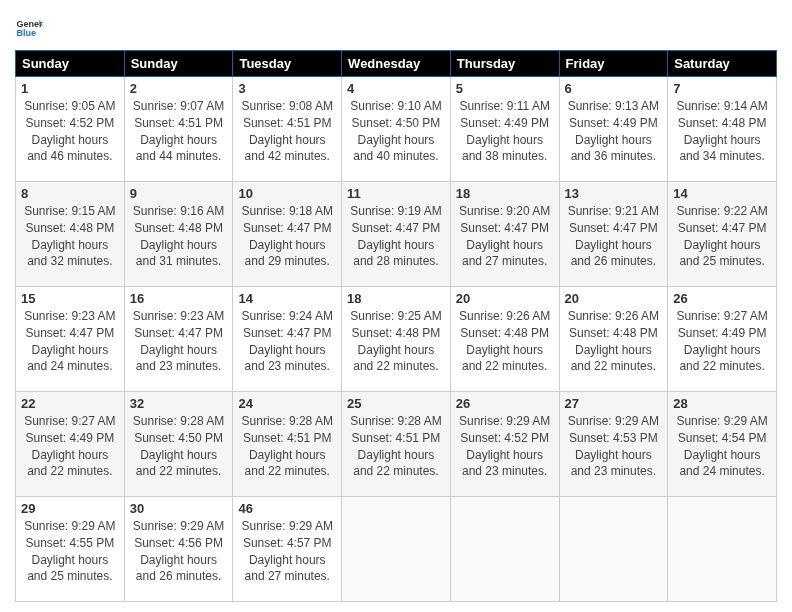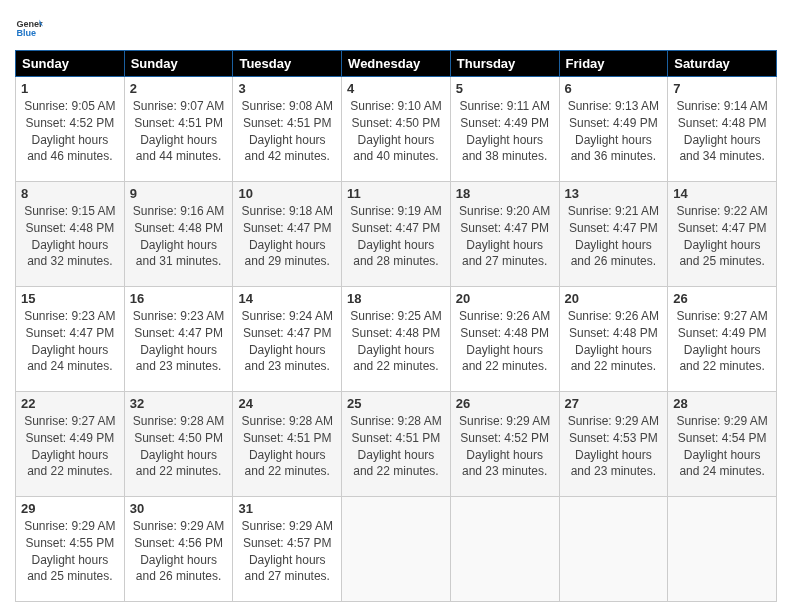--- a/index.html
+++ b/index.html
@@ -244,21 +244,21 @@
         <tr>
           <td>
             <span class="day-num">29</span>
             <div class="cell-text">Sunrise: 9:29 AM<br>Sunset: 4:55 PM<br>Daylight hours<br>and 25 minutes.</div>
           </td>
           <td>
             <span class="day-num">30</span>
             <div class="cell-text">Sunrise: 9:29 AM<br>Sunset: 4:56 PM<br>Daylight hours<br>and 26 minutes.</div>
           </td>
           <td>
-            <span class="day-num">31</span>
+            <span class="day-num">46</span>
             <div class="cell-text">Sunrise: 9:29 AM<br>Sunset: 4:57 PM<br>Daylight hours<br>and 27 minutes.</div>
           </td>
           <td class="empty"></td>
           <td class="empty"></td>
           <td class="empty"></td>
           <td class="empty"></td>
         </tr>
       </tbody>
   </table>
 </div>

